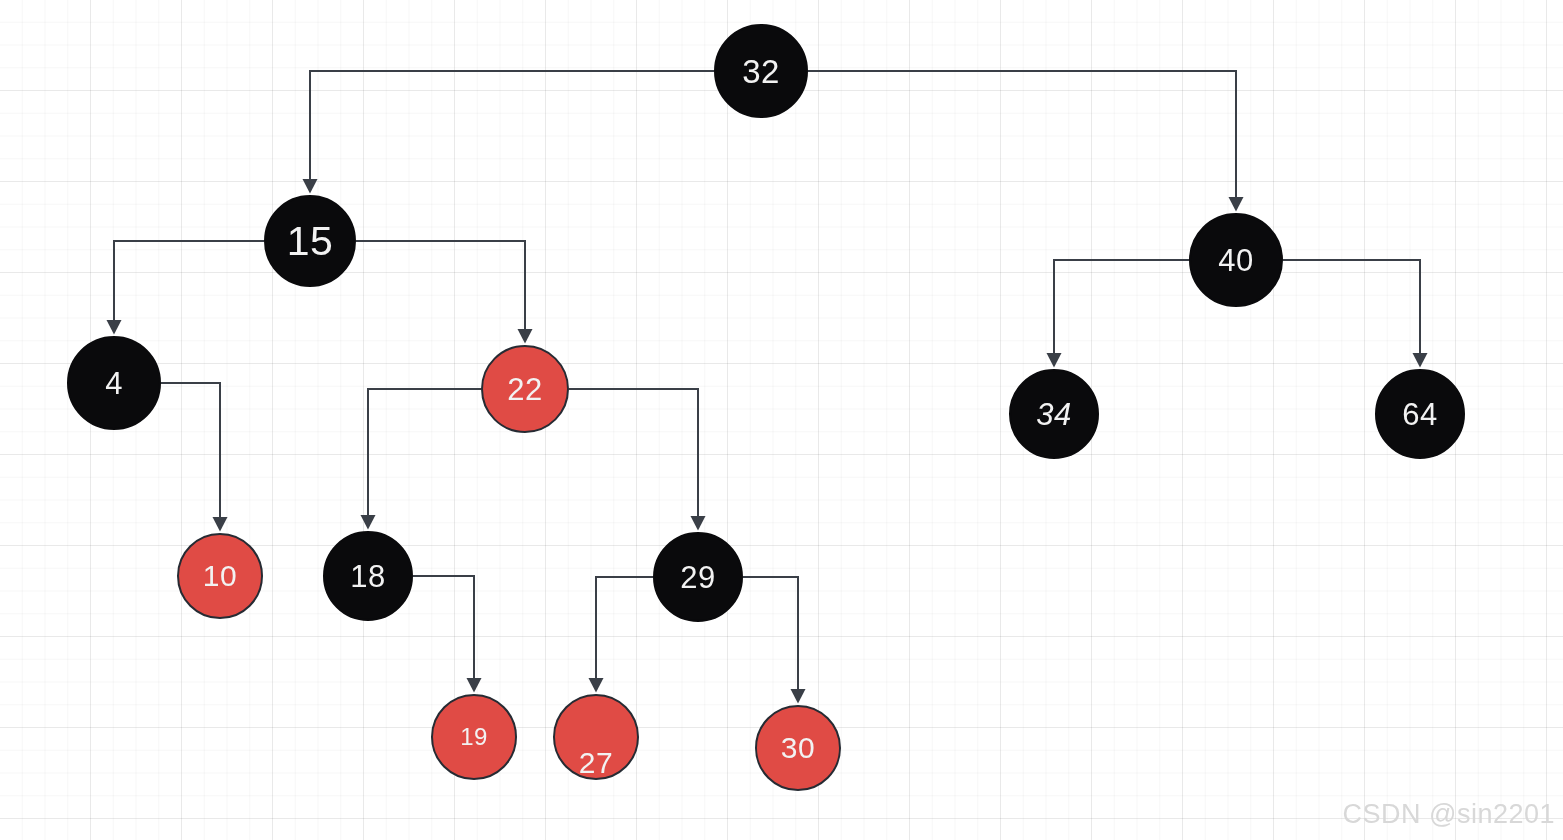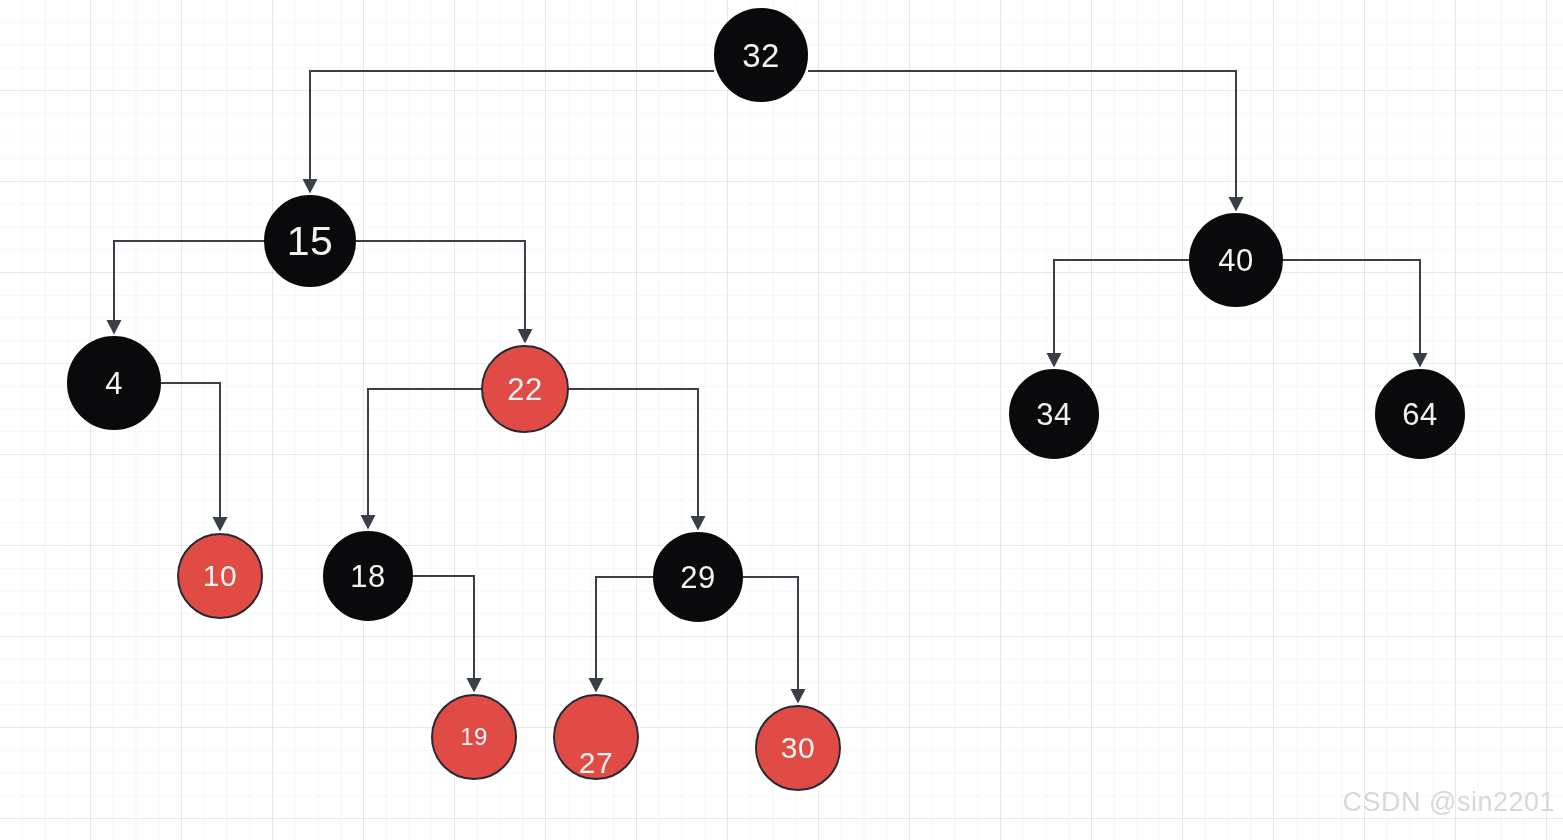--- a/index.html
+++ b/index.html
@@ -51,21 +51,21 @@
     font-weight: 400;
     line-height: 1;
     letter-spacing: 0.5px;
   }
   .node.black { background: #0a0a0c; border-color: #0a0a0c; }
   .node.red   { background: #e04b45; border-color: #262b33; }
 
   #watermark {
     position: absolute;
     right: 8px;
-    bottom: 22px;
+    bottom: 10px;
     color: #d8d8d8;
     font-family: "Liberation Sans", sans-serif;
     font-size: 27px;
     letter-spacing: 0.5px;
     white-space: nowrap;
     pointer-events: none;
   }
 </style>
 </head>
 <body>
@@ -87,37 +87,37 @@
         <path d="M 161 383 H 220 V 524" fill="none" stroke="#3a3f47" stroke-width="2" marker-end="url(#arrow)"></path>
         <path d="M 481 389 H 368 V 522" fill="none" stroke="#3a3f47" stroke-width="2" marker-end="url(#arrow)"></path>
         <path d="M 569 389 H 698 V 523" fill="none" stroke="#3a3f47" stroke-width="2" marker-end="url(#arrow)"></path>
         <path d="M 413 576 H 474 V 685" fill="none" stroke="#3a3f47" stroke-width="2" marker-end="url(#arrow)"></path>
         <path d="M 653 577 H 596 V 685" fill="none" stroke="#3a3f47" stroke-width="2" marker-end="url(#arrow)"></path>
         <path d="M 743 577 H 798 V 696" fill="none" stroke="#3a3f47" stroke-width="2" marker-end="url(#arrow)"></path>
       </g>
   </svg>
 
   <div id="nodes">
-      <div class="node black" style="left: 714px; top: 8px; width: 94px; height: 94px;">
+      <div class="node black" style="left: 714px; top: 24px; width: 94px; height: 94px;">
         <span class="label" style="font-size: 33px;">32</span>
       </div>
       <div class="node black" style="left: 264px; top: 195px; width: 92px; height: 92px;">
         <span class="label" style="font-size: 41px;">15</span>
       </div>
       <div class="node black" style="left: 1189px; top: 213px; width: 94px; height: 94px;">
         <span class="label" style="font-size: 31px;">40</span>
       </div>
       <div class="node black" style="left: 67px; top: 336px; width: 94px; height: 94px;">
         <span class="label" style="font-size: 31px;">4</span>
       </div>
       <div class="node red" style="left: 481px; top: 345px; width: 88px; height: 88px;">
         <span class="label" style="font-size: 31px;">22</span>
       </div>
       <div class="node black" style="left: 1009px; top: 369px; width: 90px; height: 90px;">
-        <span class="label" style="font-size: 31px;">34</span>
+        <span class="label" style="font-size: 31px; font-style: italic;">34</span>
       </div>
       <div class="node black" style="left: 1375px; top: 369px; width: 90px; height: 90px;">
         <span class="label" style="font-size: 31px;">64</span>
       </div>
       <div class="node red" style="left: 177px; top: 533px; width: 86px; height: 86px;">
         <span class="label" style="font-size: 30px;">10</span>
       </div>
       <div class="node black" style="left: 323px; top: 531px; width: 90px; height: 90px;">
         <span class="label" style="font-size: 31px;">18</span>
       </div>

